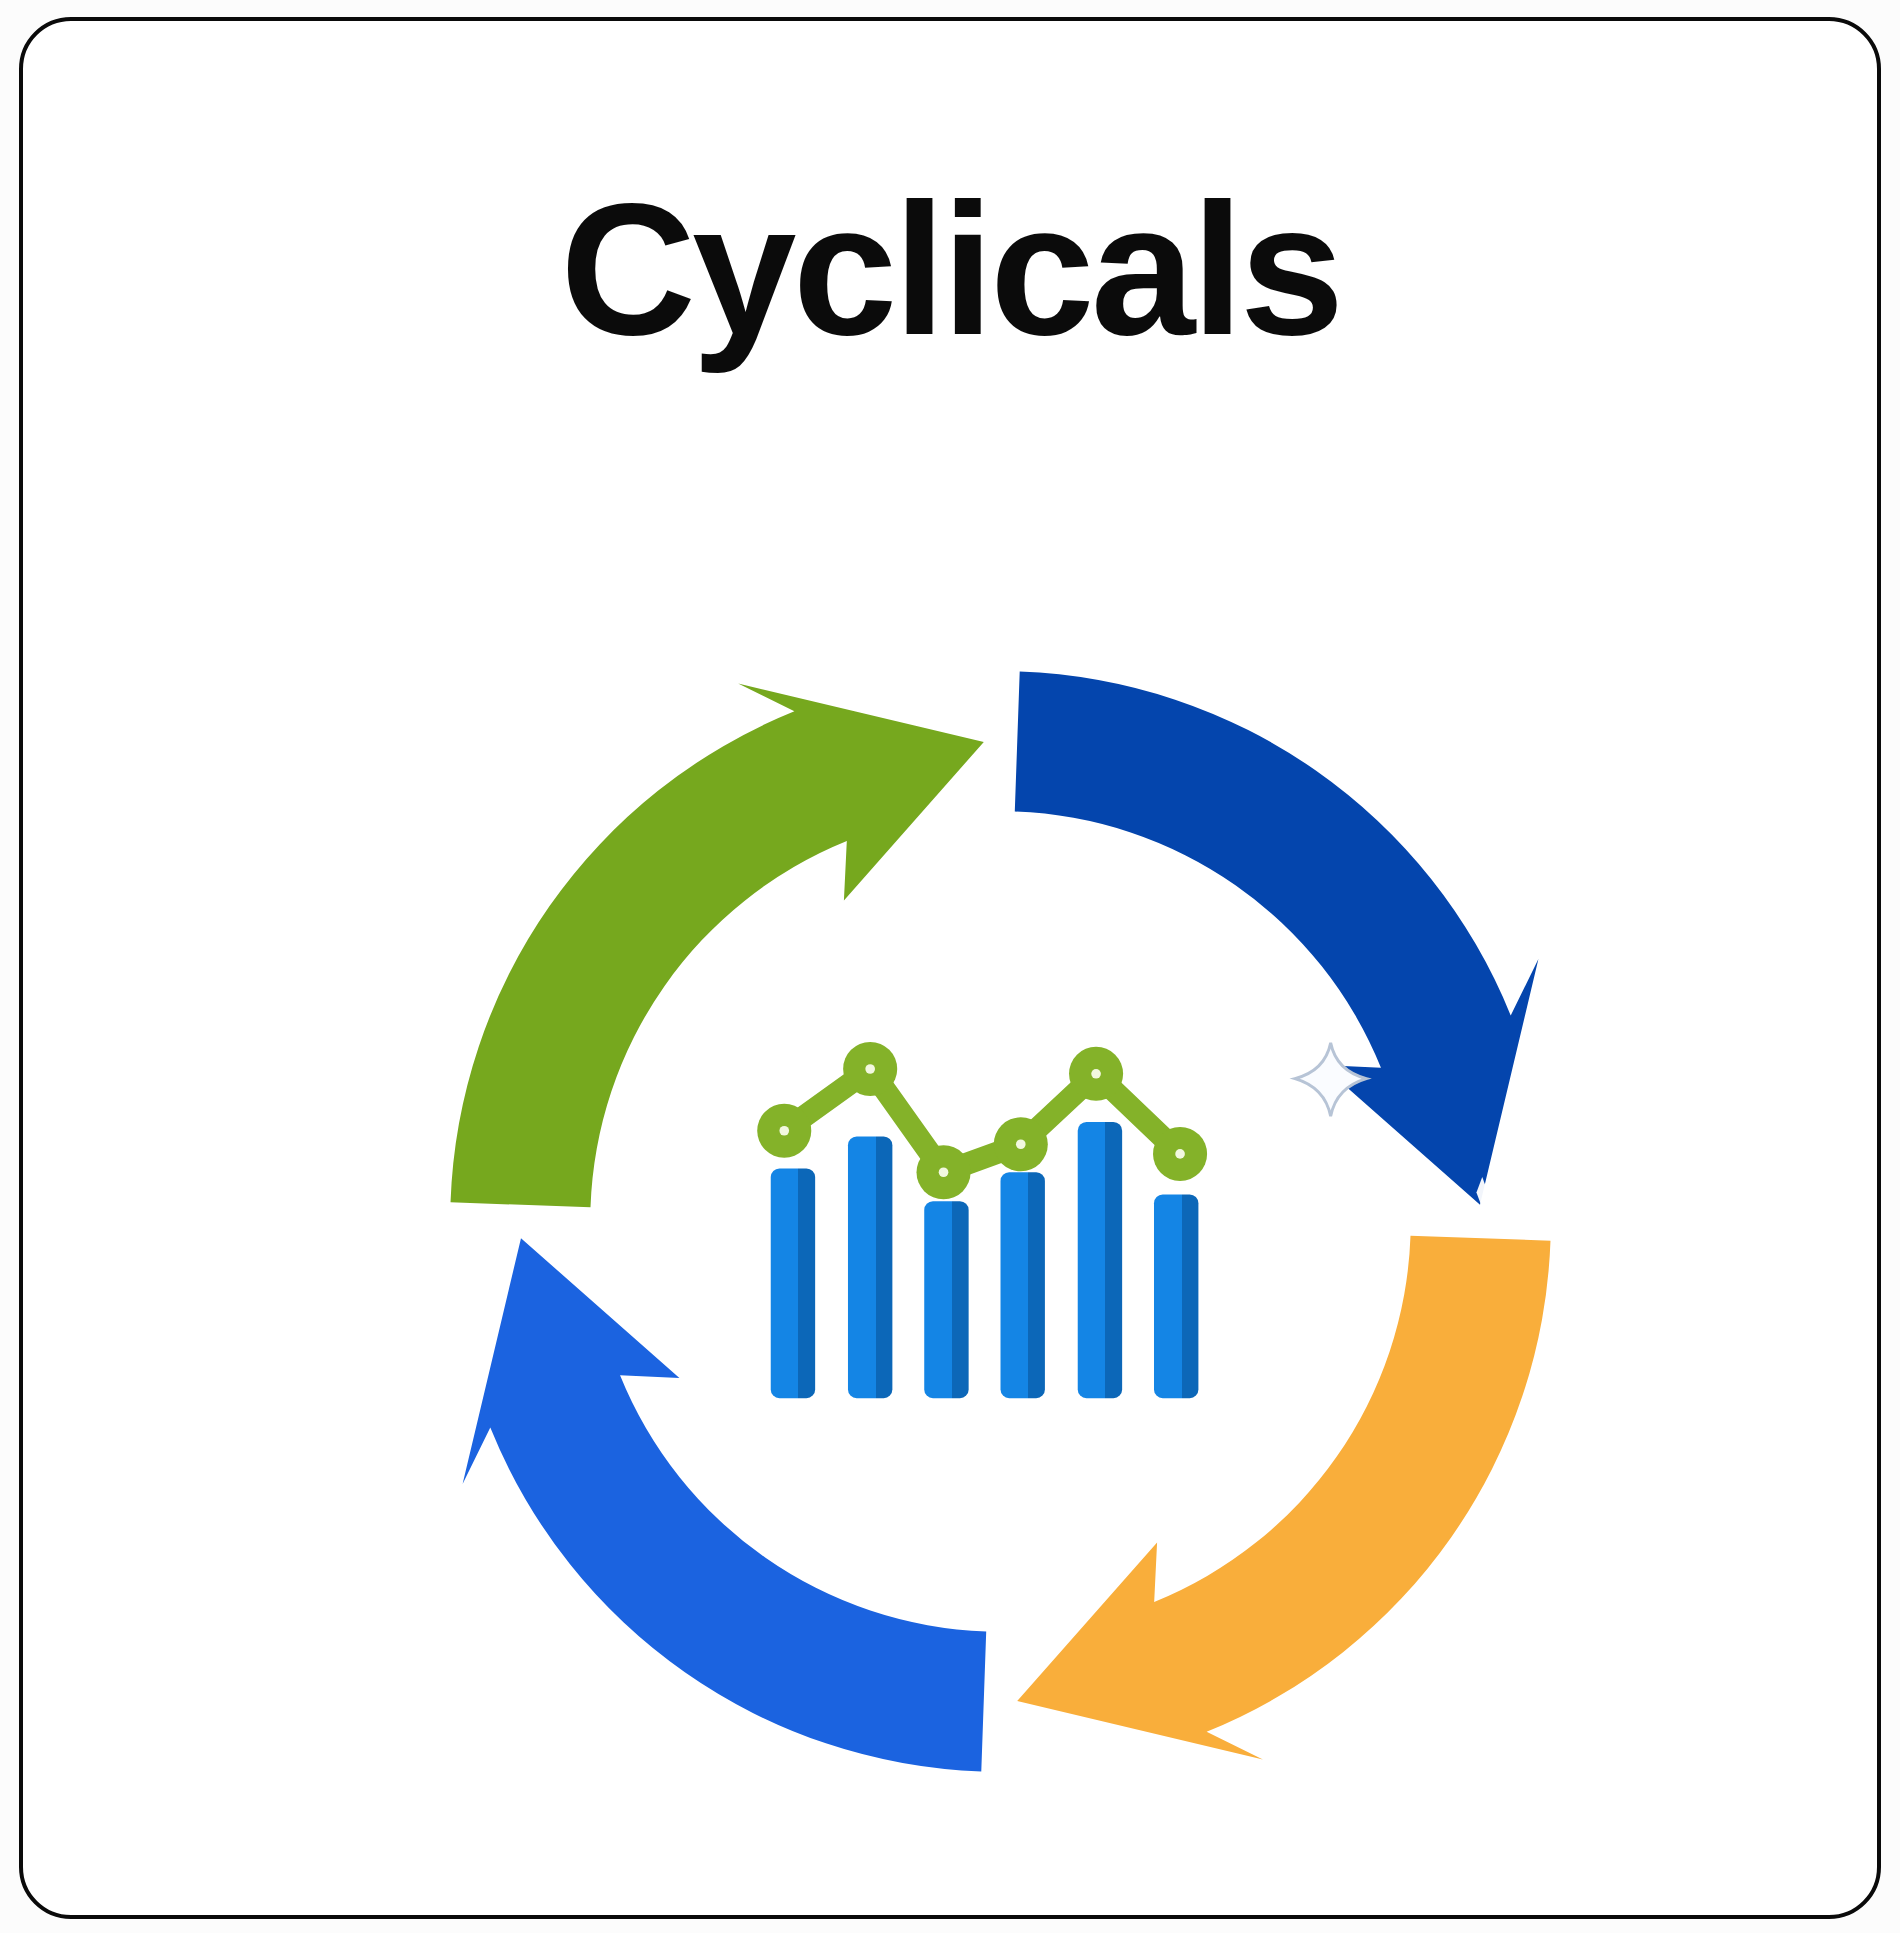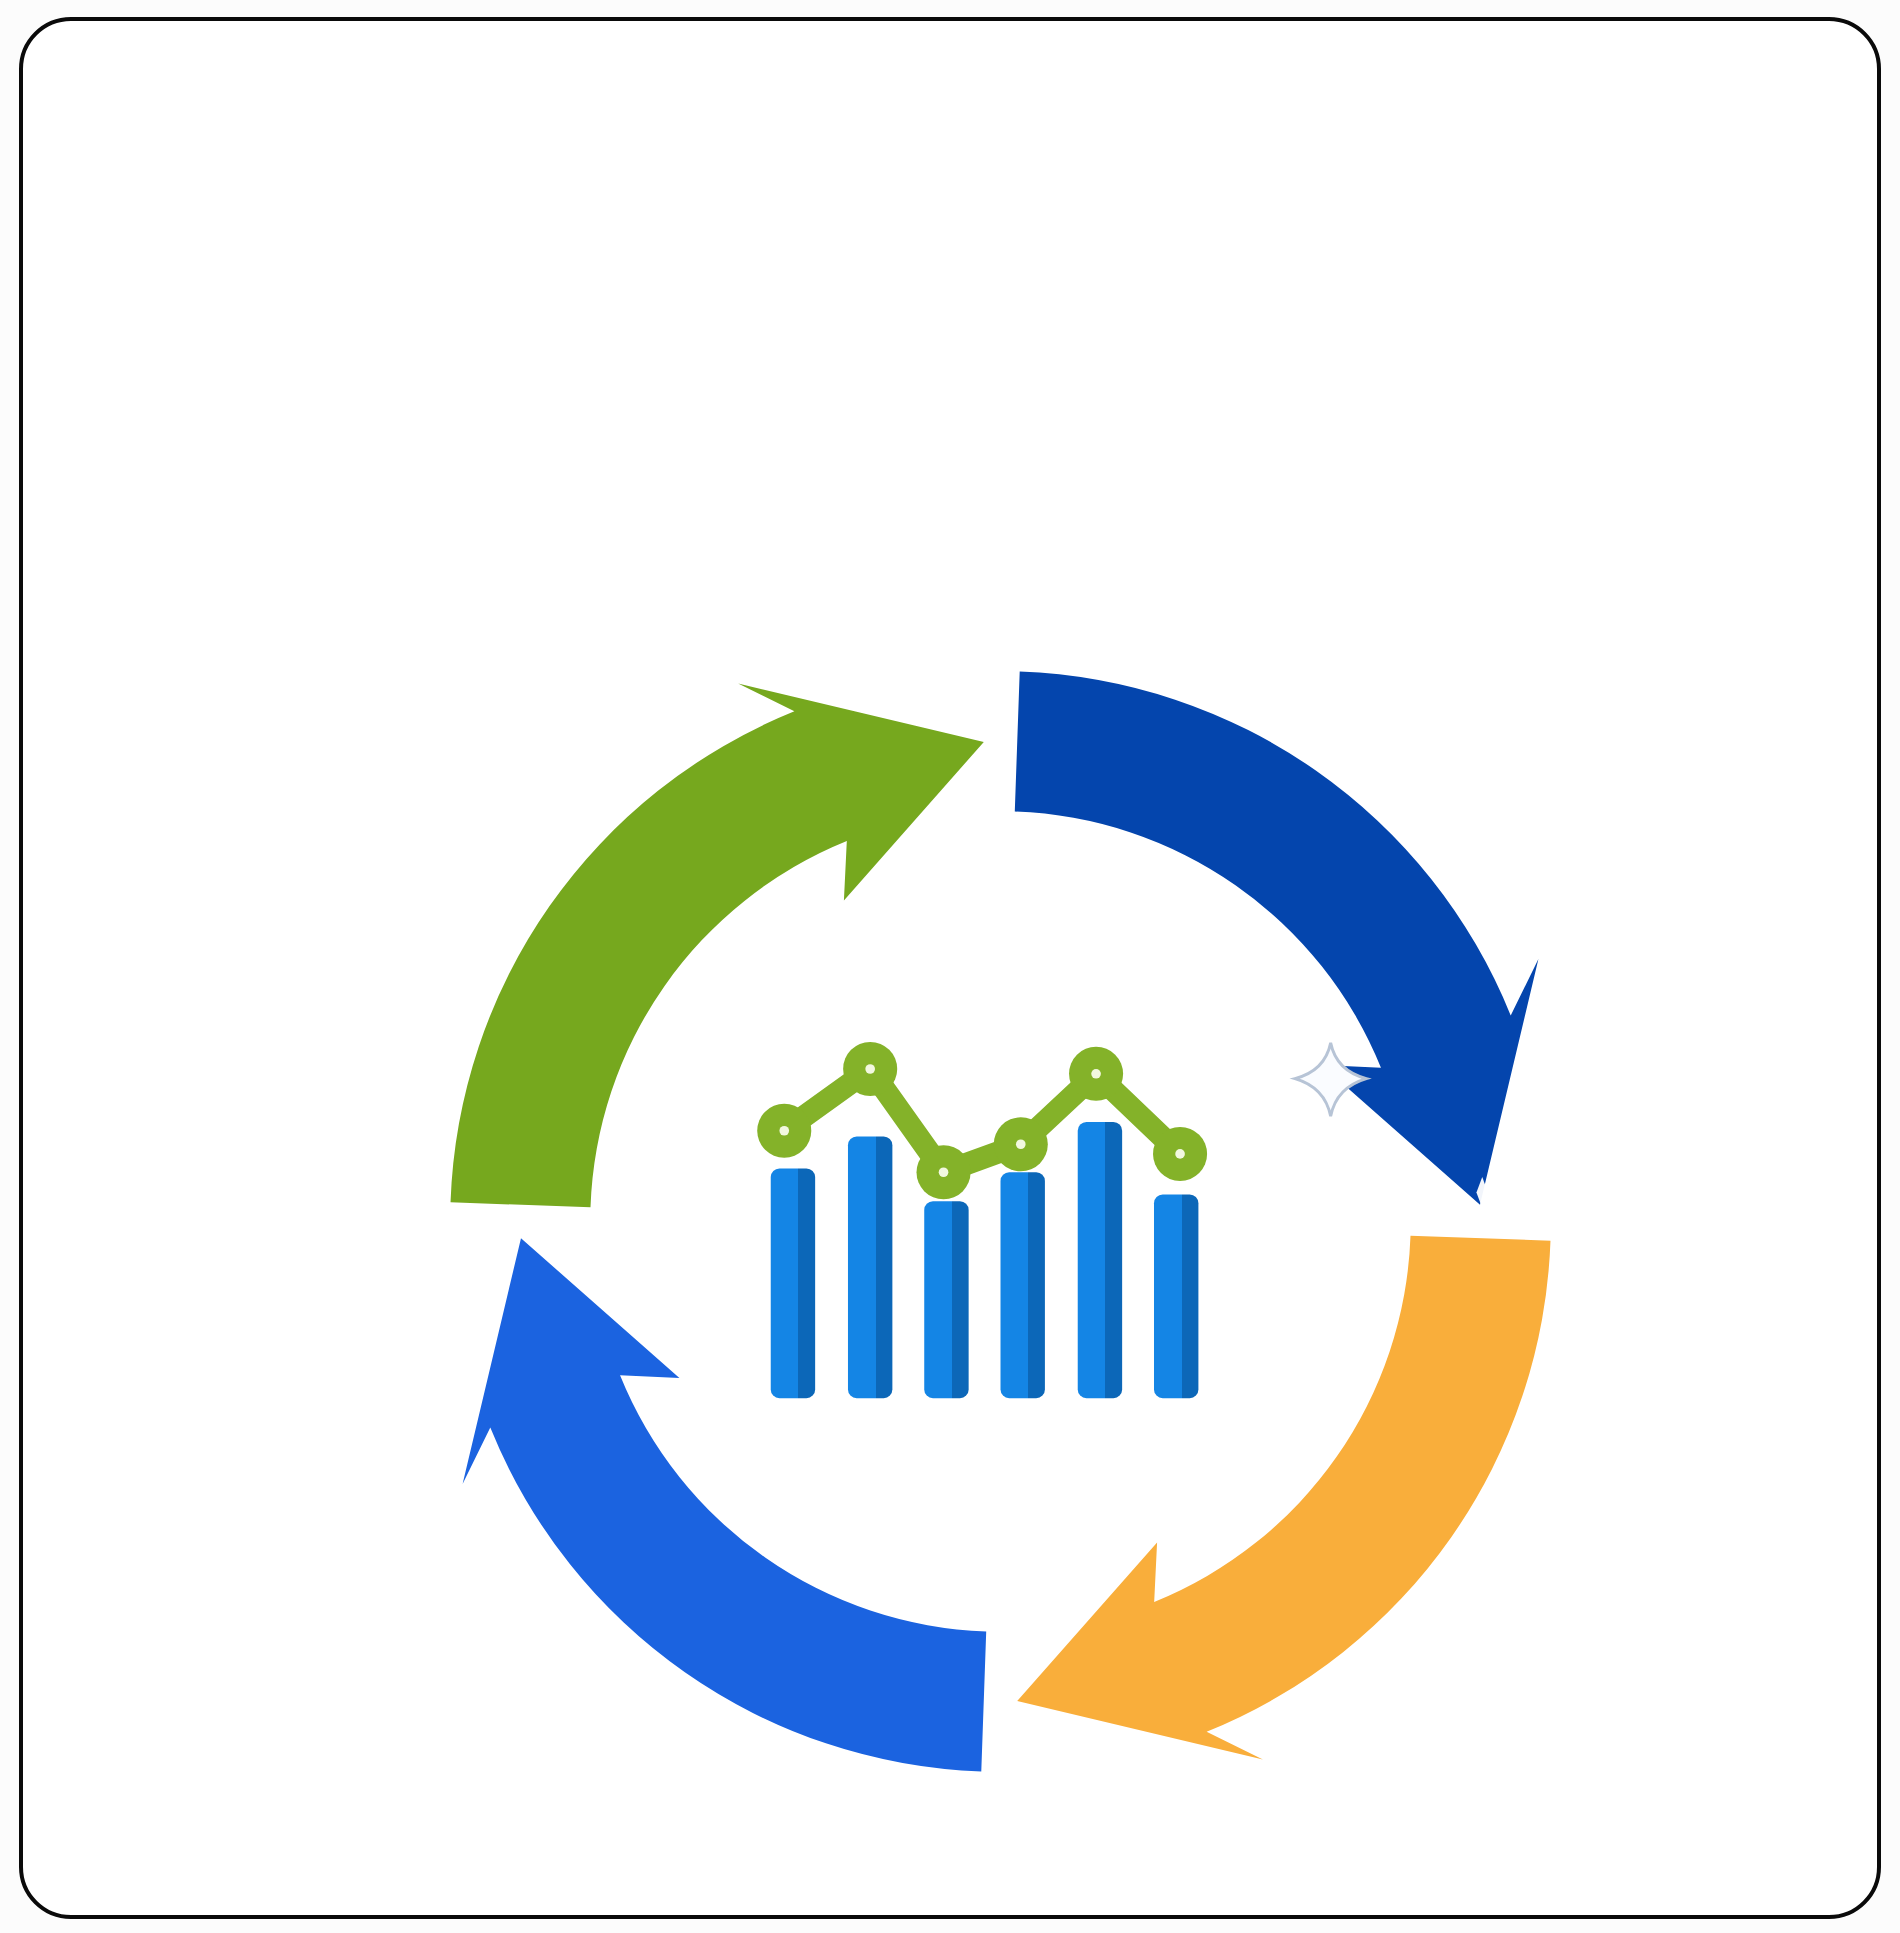--- a/index.html
+++ b/index.html
@@ -29,20 +29,21 @@
   .figure-svg{
     position:absolute;left:350px;top:573px;
     width:1255px;height:1255px;
     overflow:visible;
   }
 </style>
 </head>
 <body>
 
 <div class="card">
+  <div class="title">Cyclicals</div>
 
   <svg class="figure-svg" viewBox="0 0 1300 1300">
     <defs>
 
       <path id="cycleArrow" d="M 80.3 630.1
                A 570 570 0 0 1 436.5 121.5
                L 378.2 92.8
                L 632.7 153.3
                L 487.8 317.4
                L 490.8 255.9

